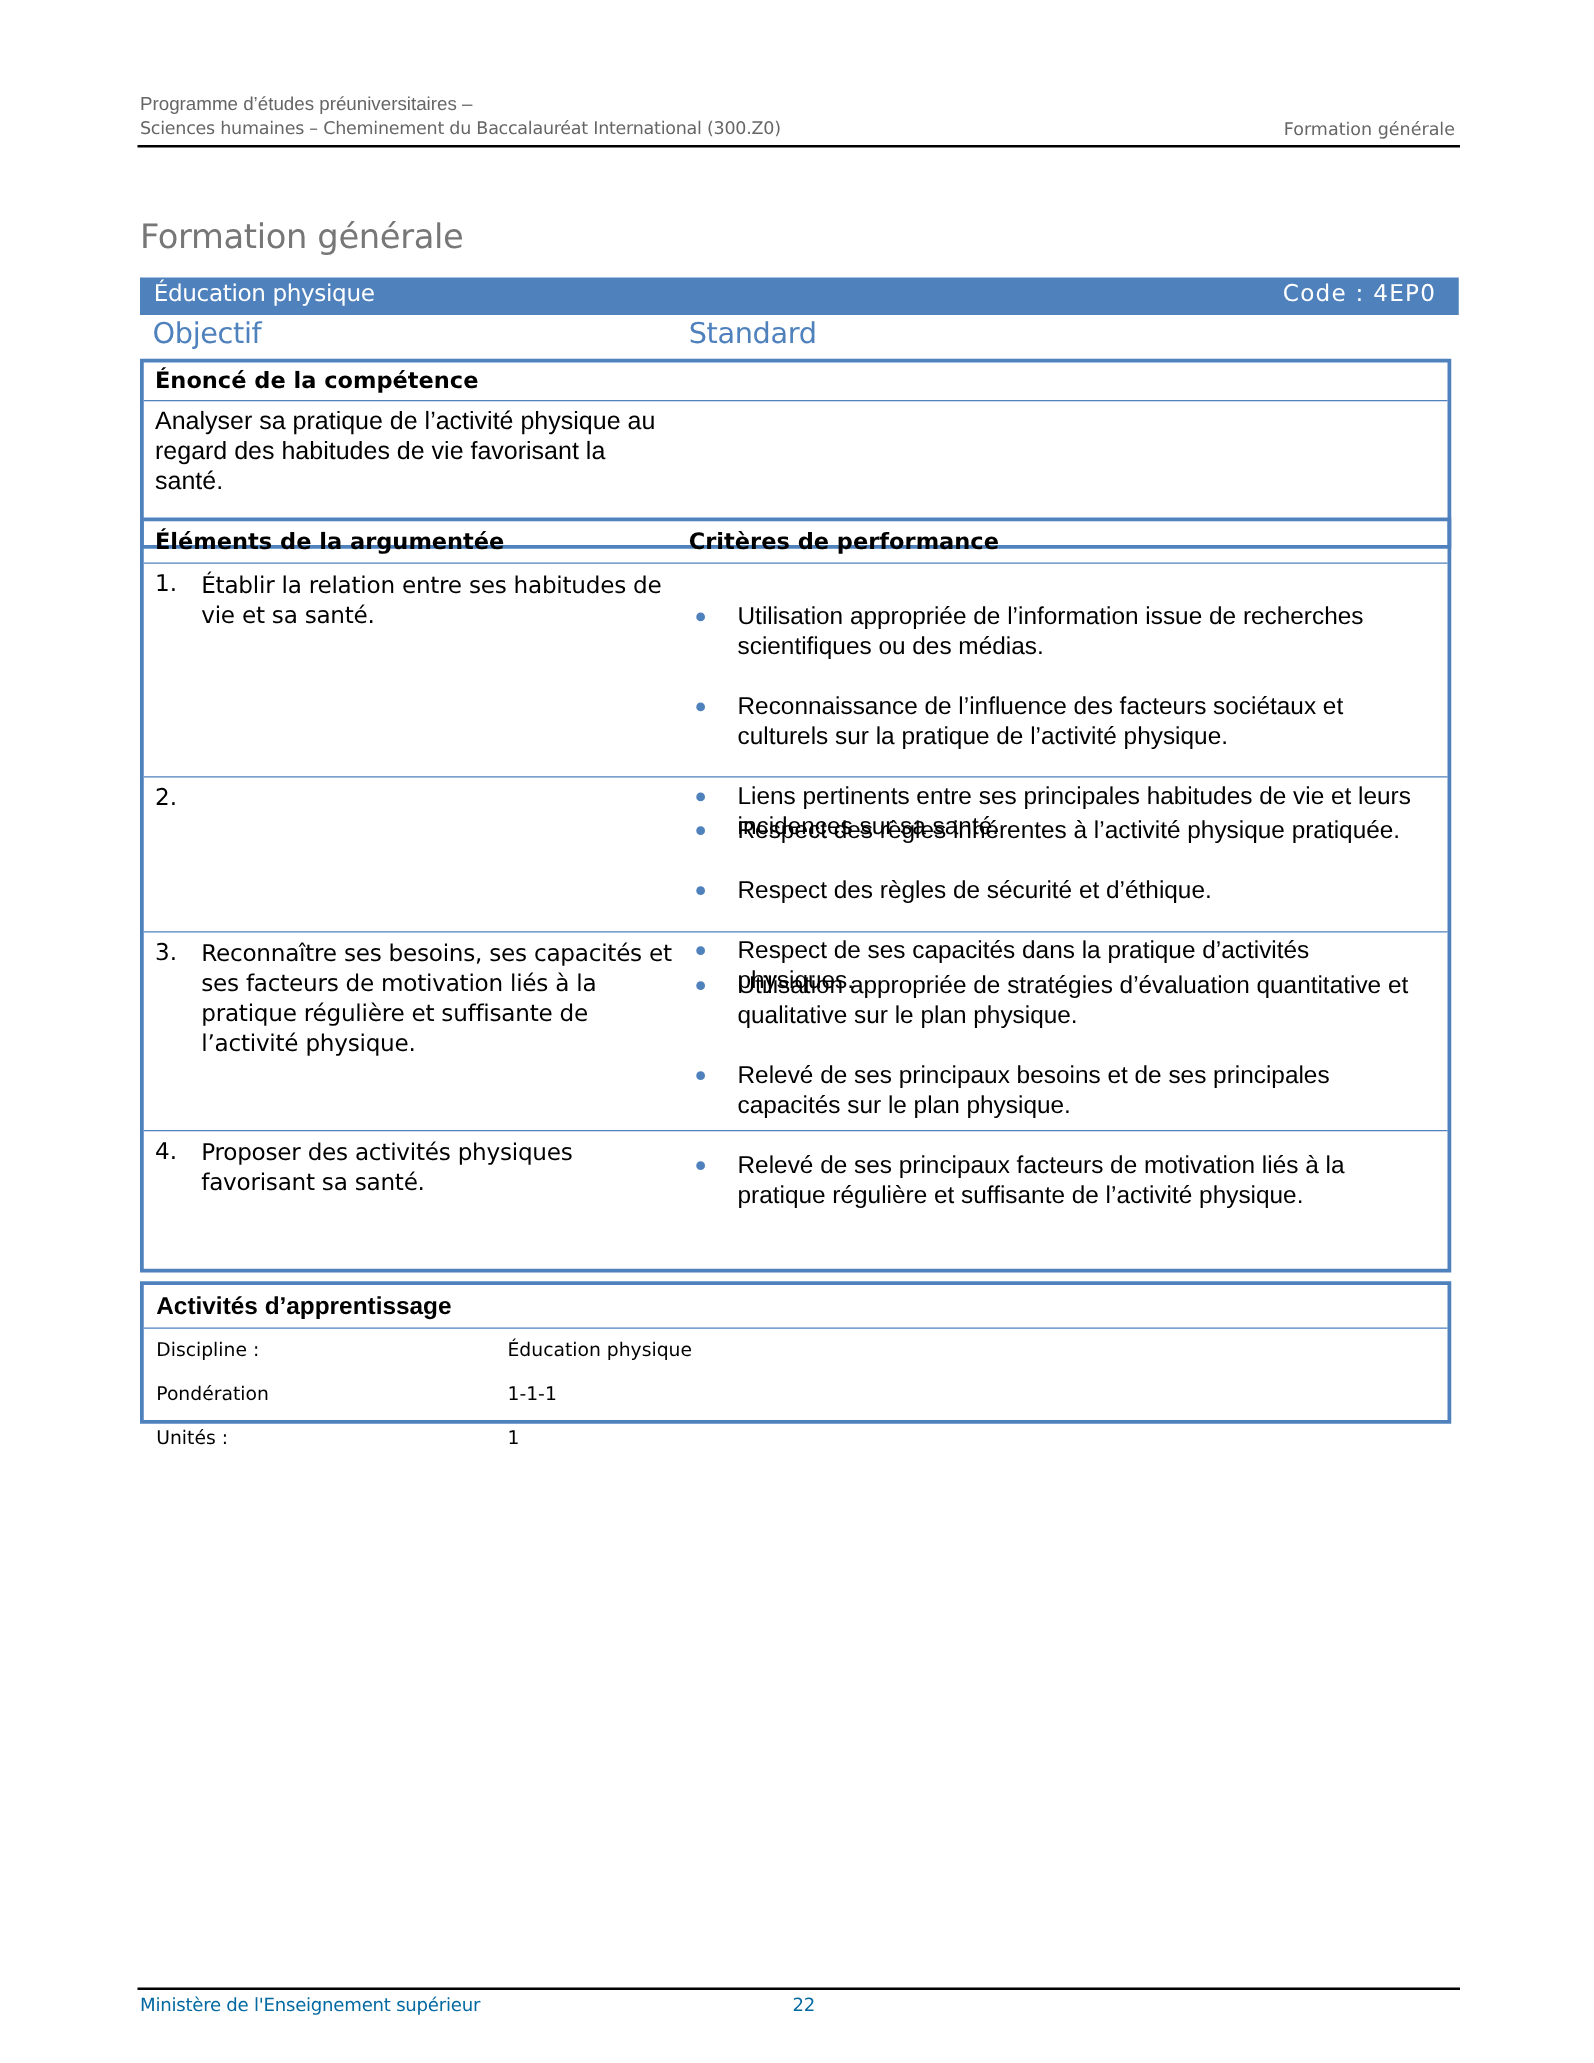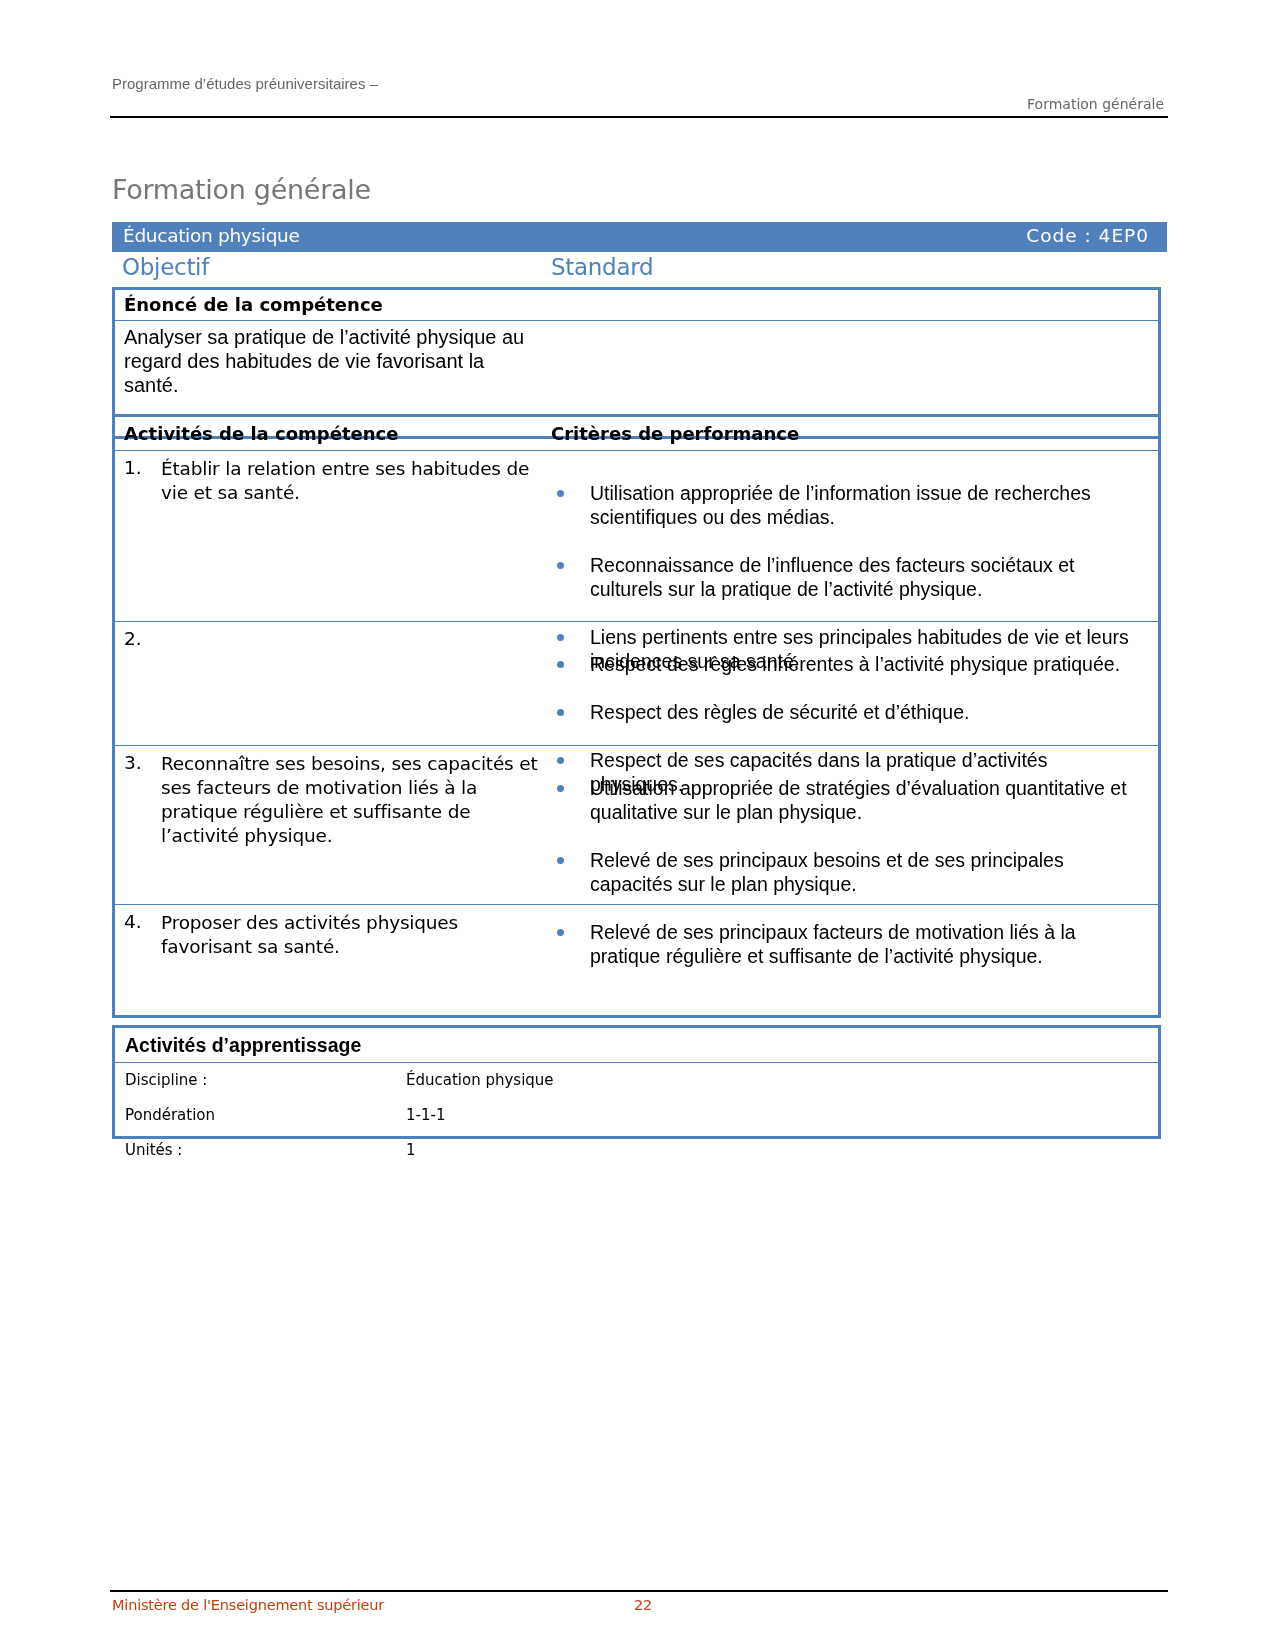--- a/index.html
+++ b/index.html
@@ -28,27 +28,28 @@
   .row .etext { position:absolute; left:46px; top:6px; width:390px; font-size:18.5px; line-height:24px; letter-spacing:-0.2px; }
   .row .crit { position:absolute; left:475px; top:6px; width:580px; margin:0; padding:0; list-style:none; }
   .row .crit li { position:relative; padding-left:37px; font-family:"Liberation Sans", sans-serif; font-size:19.5px; line-height:24px; margin-bottom:6px;margin-top:24px; }
   .row .crit li .dot { position:absolute; left:4px; top:9px; width:7px; height:7px; border-radius:50%; background:#4f81bd; }
   .acts { top:1025px; height:114px; }
   .acts .sub { height:34px; line-height:34px; padding-left:10px; font-family:"Liberation Sans", sans-serif; font-size:19.5px; }
   .acts .kv { position:relative; height:35px; font-size:15px; line-height:35px; }
   .acts .kv .k { position:absolute; left:10px; }
   .acts .kv .v { position:absolute; left:291px; }
   .ftr-rule { position:absolute; left:110px; top:1590px; width:1058px; height:2px; background:#000; }
-  .ftr { position:absolute; top:1597px; font-size:14.5px; color:#c2410c; letter-spacing:-0.2px; }
+  .ftr { position:absolute; top:1597px; font-size:14.5px; color:#0369a1; letter-spacing:-0.2px; }
 </style>
 </head>
 <body>
 
 <div class="hdr">
   <div class="l1">Programme d’études préuniversitaires –</div>
+  <div class="l2">Sciences humaines – Cheminement du Baccalauréat International (300.Z0)</div>
   <div class="right">Formation générale</div>
 </div>
 <div class="hdr-rule"></div>
 
 <div class="page-title">Formation générale</div>
 
 <div class="bar">
   <span class="t">Éducation physique</span>
   <span class="c">Code : 4EP0</span>
 </div>
@@ -56,21 +57,21 @@
 <div class="colhead" style="left:122px;">Objectif</div>
 <div class="colhead" style="left:551px;">Standard</div>
 
 <div class="box enonce">
   <div class="sub">Énoncé de la compétence</div>
   <div class="body">Analyser sa pratique de l’activité physique au regard des habitudes de vie favorisant la santé.</div>
 </div>
 
 <div class="box elems">
   <div class="sub">
-    <span style="left:9px;">Activités de la compétence</span>
+    <span style="left:9px;">Éléments de la argumentée</span>
     <span style="left:436px;">Critères de performance</span>
   </div>
 
   <div class="row" style="height:171px;">
     <span class="num">1.</span>
     <div class="etext">Établir la relation entre ses habitudes de vie et sa santé.</div>
     <ul class="crit" style="left:438px;">
       <li><span class="dot"></span><span>Utilisation appropriée de l’information issue de recherches scientifiques ou des médias.</span></li>
       <li><span class="dot"></span><span>Reconnaissance de l’influence des facteurs sociétaux et culturels sur la pratique de l’activité physique.</span></li>
       <li><span class="dot"></span><span>Liens pertinents entre ses principales habitudes de vie et leurs incidences sur sa santé.</span></li>

